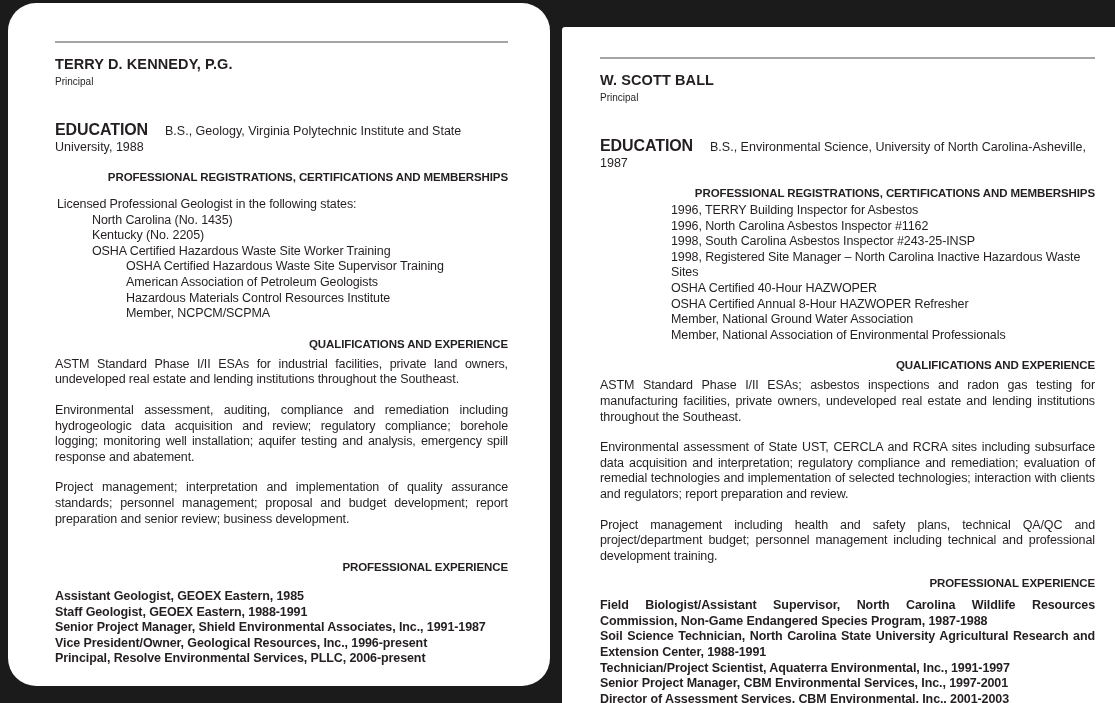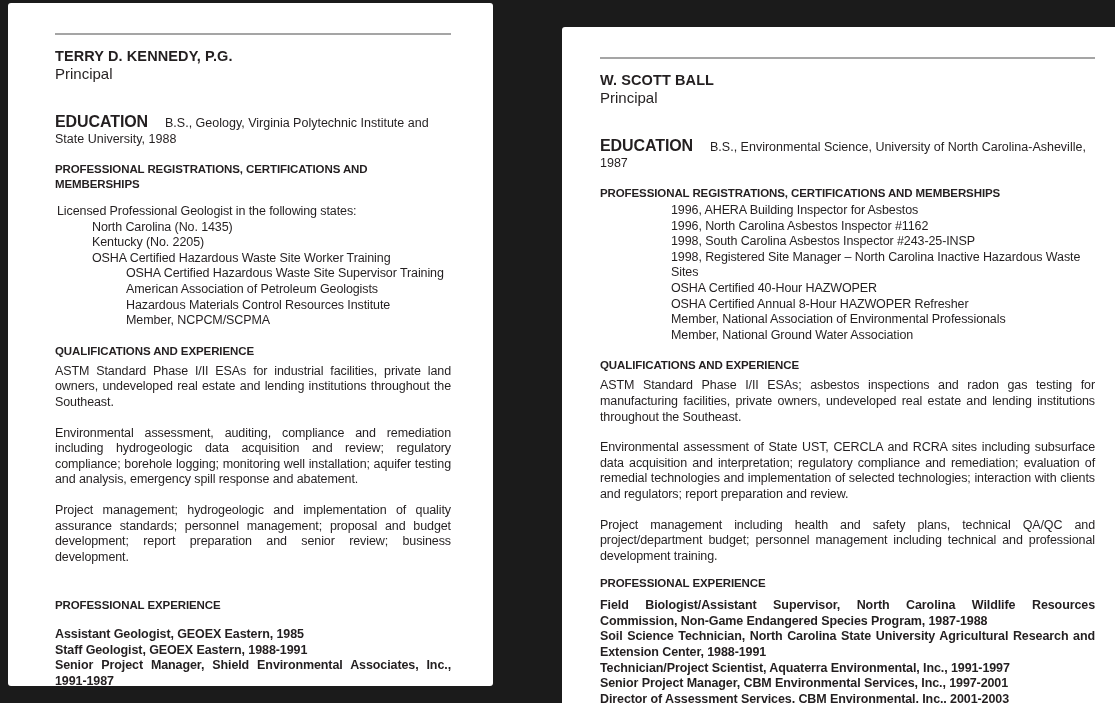--- a/index.html
+++ b/index.html
@@ -16,39 +16,40 @@
     font-family:"Liberation Sans", sans-serif;
     color:var(--text);
   }
   .page{
     position:absolute;
     top:3px;
     background:var(--page-bg);
     border-radius:3px;
     overflow:hidden;
   }
-  .page-left{left:8px;width:485px;height:683px;padding:0 42px 0 47px;}
+  .page-left{left:8px;width:542px;height:683px;padding:8px 42px 0 47px;border-radius:28px;}
   .page-right{left:562px;width:578px;height:679px;padding:0 45px 0 38px;margin-top:24px;}
   .rule{height:2px;background:var(--rule);margin-top:30px;}
   .person-name{
     margin-top:13px;
     font-size:14.5px;
     font-weight:bold;
     letter-spacing:0.1px;
     line-height:17px;
   }
-  .person-role{font-size:15px;line-height:16px;margin-top:1px;}
+  .person-role{font-size:10px;line-height:16px;margin-top:1px;}
   .edu-line{margin-top:32px;font-size:12.5px;line-height:16px;}
   .edu-label{font-weight:bold;font-size:16px;letter-spacing:-0.1px;margin-right:17px;}
   .sec-head{
     font-weight:bold;
     font-size:11.5px;
     letter-spacing:-0.1px;
     line-height:15px;
     margin-top:15px;
+    text-align:right;
   }
   .line{font-size:12.5px;line-height:15.6px;letter-spacing:-0.1px;}
   .ind-0{padding-left:2px;}
   .ind-1{padding-left:37px;}
   .ind-2{padding-left:71px;}
   .para{
     font-size:12.5px;
     line-height:15.6px;
     letter-spacing:-0.1px;
     text-align:justify;
@@ -84,21 +85,21 @@
       <div class="line ind-2">OSHA Certified Hazardous Waste Site Supervisor Training</div>
       <div class="line ind-2">American Association of Petroleum Geologists</div>
       <div class="line ind-2">Hazardous Materials Control Resources Institute</div>
       <div class="line ind-2">Member, NCPCM/SCPMA</div>
     </div>
 
   <h2 class="sec-head">QUALIFICATIONS AND EXPERIENCE</h2>
   <div class="qual-paras">
       <p class="para">ASTM Standard Phase I/II ESAs for industrial facilities, private land owners, undeveloped real estate and lending institutions throughout the Southeast.</p>
       <p class="para">Environmental assessment, auditing, compliance and remediation including hydrogeologic data acquisition and review; regulatory compliance; borehole logging; monitoring well installation; aquifer testing and analysis, emergency spill response and abatement.</p>
-      <p class="para">Project management; hydrogeologic and implementation of quality assurance standards; personnel management; proposal and budget development; report preparation and senior review; business development.</p>
+      <p class="para">Project management; interpretation and implementation of quality assurance standards; personnel management; proposal and budget development; report preparation and senior review; business development.</p>
     </div>
 
   <h2 class="sec-head exp-head">PROFESSIONAL EXPERIENCE</h2>
   <div class="exp-list">
       <div class="line">Assistant Geologist, GEOEX Eastern, 1985</div>
       <div class="line">Staff Geologist, GEOEX Eastern, 1988-1991</div>
       <div class="line">Senior Project Manager, Shield Environmental Associates, Inc., 1991-1987</div>
       <div class="line">Vice President/Owner, Geological Resources, Inc., 1996-present</div>
       <div class="line">Principal, Resolve Environmental Services, PLLC, 2006-present</div>
     </div>
@@ -108,28 +109,28 @@
   <div class="rule"></div>
   <h1 class="person-name">W. SCOTT BALL</h1>
   <div class="person-role">Principal</div>
 
   <div class="edu-line">
     <span class="edu-label">EDUCATION</span><span>B.S., Environmental Science, University of North Carolina-Asheville, 1987</span>
   </div>
 
   <h2 class="sec-head">PROFESSIONAL REGISTRATIONS, CERTIFICATIONS AND MEMBERSHIPS</h2>
   <div class="reg-list">
-      <div class="line ind-2">1996, AHERA Building Inspector for Asbestos</div>
+      <div class="line ind-2">1996, TERRY Building Inspector for Asbestos</div>
       <div class="line ind-2">1996, North Carolina Asbestos Inspector #1162</div>
       <div class="line ind-2">1998, South Carolina Asbestos Inspector #243-25-INSP</div>
       <div class="line ind-2">1998, Registered Site Manager – North Carolina Inactive Hazardous Waste Sites</div>
       <div class="line ind-2">OSHA Certified 40-Hour HAZWOPER</div>
       <div class="line ind-2">OSHA Certified Annual 8-Hour HAZWOPER Refresher</div>
+      <div class="line ind-2">Member, National Ground Water Association</div>
       <div class="line ind-2">Member, National Association of Environmental Professionals</div>
-      <div class="line ind-2">Member, National Ground Water Association</div>
     </div>
 
   <h2 class="sec-head">QUALIFICATIONS AND EXPERIENCE</h2>
   <div class="qual-paras">
       <p class="para">ASTM Standard Phase I/II ESAs; asbestos inspections and radon gas testing for manufacturing facilities, private owners, undeveloped real estate and lending institutions throughout the Southeast.</p>
       <p class="para">Environmental assessment of State UST, CERCLA and RCRA sites including subsurface data acquisition and interpretation; regulatory compliance and remediation; evaluation of remedial technologies and implementation of selected technologies; interaction with clients and regulators; report preparation and review.</p>
       <p class="para">Project management including health and safety plans, technical QA/QC and project/department budget; personnel management including technical and professional development training.</p>
     </div>
 
   <h2 class="sec-head exp-head">PROFESSIONAL EXPERIENCE</h2>

